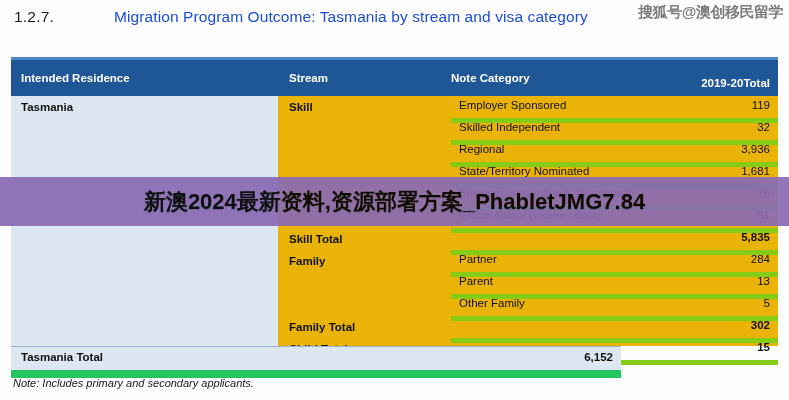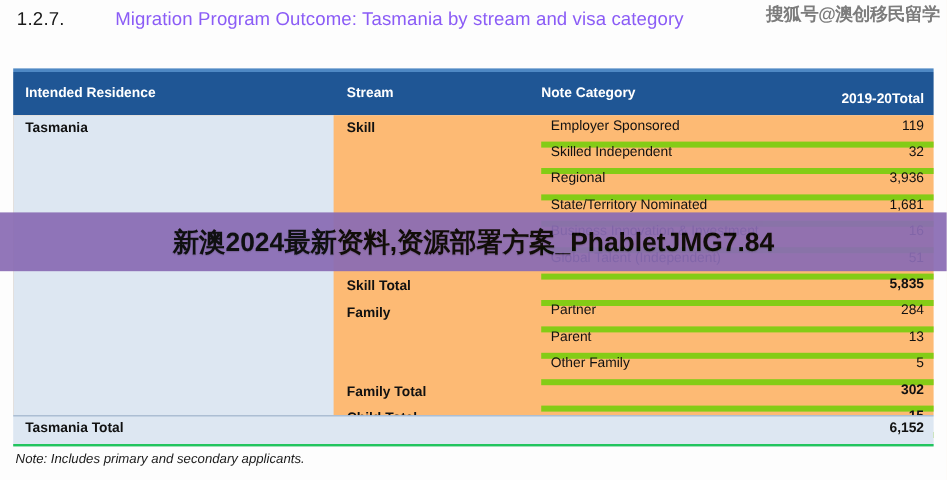--- a/index.html
+++ b/index.html
@@ -34,23 +34,23 @@
     align-items: center;
   }
   .title-num {
     margin-left: 14px;
     font-size: 15.5px;
     color: #1a1a1a;
     letter-spacing: 0.2px;
     white-space: nowrap;
   }
   .title-text {
-    margin-left: 42px;
+    margin-left: 60px;
     font-size: 15.5px;
-    color: #8b5cf6;
+    color: #1d4ed8;
     white-space: nowrap;
     letter-spacing: 0.1px;
   }
 
   
   .sohu-watermark {
     position: absolute;
     right: 6px;
     top: 3px;
     font-size: 15px;
@@ -112,21 +112,21 @@
     height: 31px;
   }
 
   
   .tbody {
     position: absolute;
     left: 0;
     top: 39px;
     width: 767px;
     height: 250px;
-    background: #fdba74;
+    background: #eab308;
   }
 
   
   .residence-block {
     position: absolute;
     left: 0;
     top: 0;
     width: 267px;
     height: 250px;
     background: #dde7f2;
@@ -187,25 +187,25 @@
     text-align: right;
   }
   .vrow.total .vval { font-weight: bold; }
   .vrow.total .vname { font-weight: bold; }
 
   
   .grand-row {
     position: absolute;
     left: 0;
     top: 289px;
-    width: 767px;
+    width: 610px;
     height: 23px;
     background: #dde7f2;
     border-top: 1px solid #9fb4cc;
-    border-bottom: 2px solid #22c55e;
+    border-bottom: 8px solid #22c55e;
   }
   .grand-row .g-label {
     position: absolute;
     left: 10px;
     top: 4px;
     font-size: 11.5px;
     font-weight: bold;
     color: #111111;
   }
   .grand-row .g-value {

